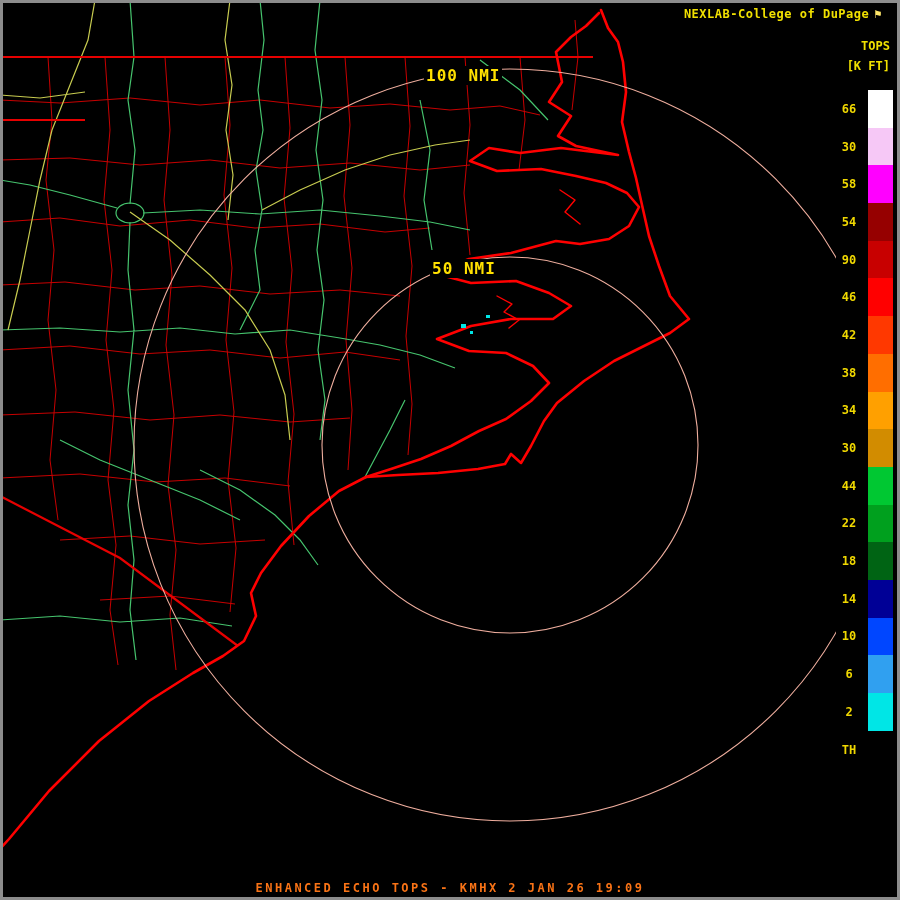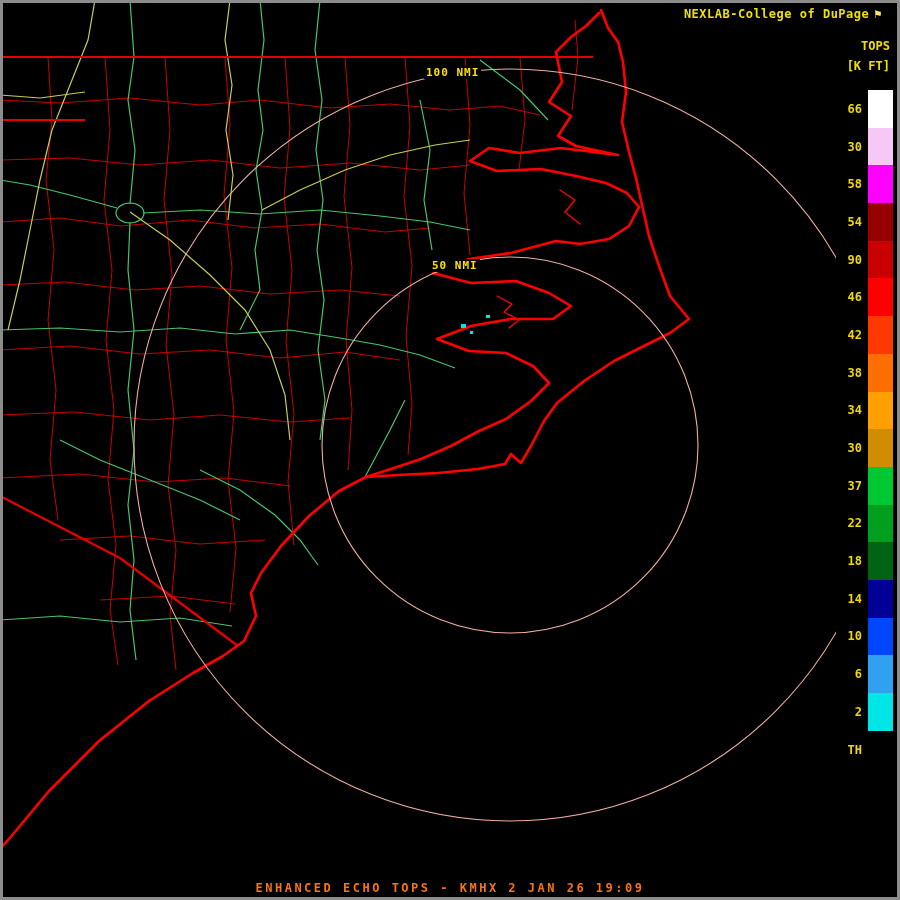--- a/index.html
+++ b/index.html
@@ -14,24 +14,24 @@
     color:#f0e000;font-size:12px;font-weight:bold;letter-spacing:.5px;
     display:flex;align-items:center;gap:5px;margin-left:44px;
   }
   .flag{color:#ffe66a;font-size:12px;line-height:1;}
   .legend-title{
     position:absolute;top:36px;right:10px;z-index:30;text-align:right;
     color:#f0e000;font-size:12px;font-weight:bold;line-height:1.7;margin-left:15px;
   }
   .legend{position:absolute;top:90px;right:7px;z-index:20;background:#000;}
   .lg-row{display:flex;align-items:center;justify-content:flex-end;height:37.7px;}
-  .lg-label{color:#f0d800;font-size:12px;font-weight:bold;margin-right:6px;width:26px;text-align:right;}
+  .lg-label{color:#f0d800;font-size:12px;font-weight:bold;margin-right:6px;width:26px;text-align:center;}
   .lg-swatch{width:25px;height:100%;display:block;}
   .ring-label{
-    position:absolute;z-index:10;color:#ffe000;font-size:11px;font-weight:bold;
+    position:absolute;z-index:10;color:#ffe000;font-size:16px;font-weight:bold;
     background:#000;padding:0 2px;letter-spacing:1px;
   }
   #ring100{left:424px;top:66px;}
   #ring50{left:430px;top:259px;}
   .caption{
     position:absolute;bottom:5px;left:0;width:100%;text-align:center;z-index:40;
     color:#f97316;font-size:12px;font-weight:bold;letter-spacing:2.5px;
   }
 </style>
 </head>
@@ -169,21 +169,21 @@
       </div>
       <div class="lg-row">
         <span class="lg-label">34</span>
         <span class="lg-swatch" style="background: rgb(255, 160, 0);"></span>
       </div>
       <div class="lg-row">
         <span class="lg-label">30</span>
         <span class="lg-swatch" style="background: rgb(210, 140, 0);"></span>
       </div>
       <div class="lg-row">
-        <span class="lg-label">37</span>
+        <span class="lg-label">44</span>
         <span class="lg-swatch" style="background: rgb(0, 200, 50);"></span>
       </div>
       <div class="lg-row">
         <span class="lg-label">22</span>
         <span class="lg-swatch" style="background: rgb(0, 160, 30);"></span>
       </div>
       <div class="lg-row">
         <span class="lg-label">18</span>
         <span class="lg-swatch" style="background: rgb(0, 100, 20);"></span>
       </div>

